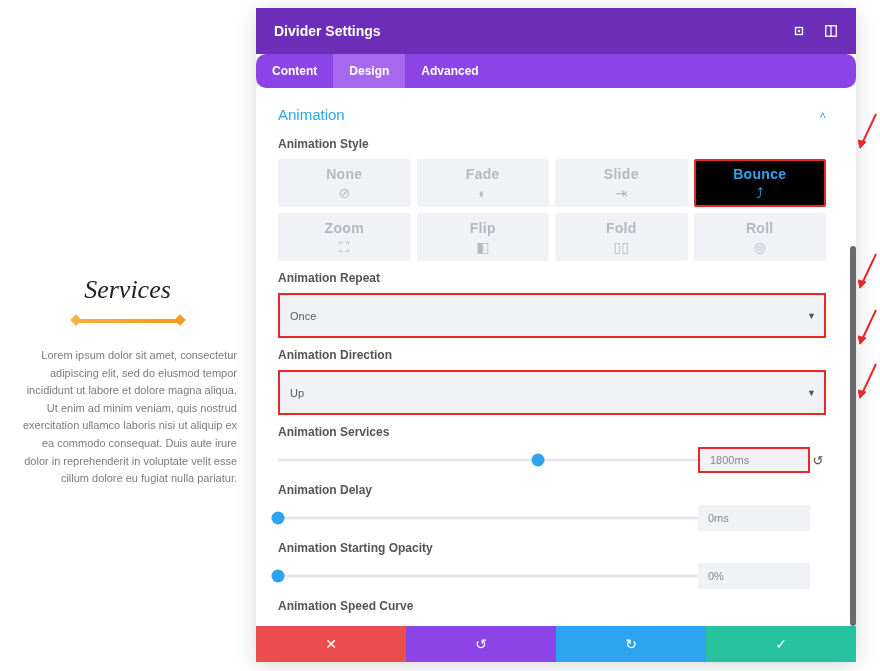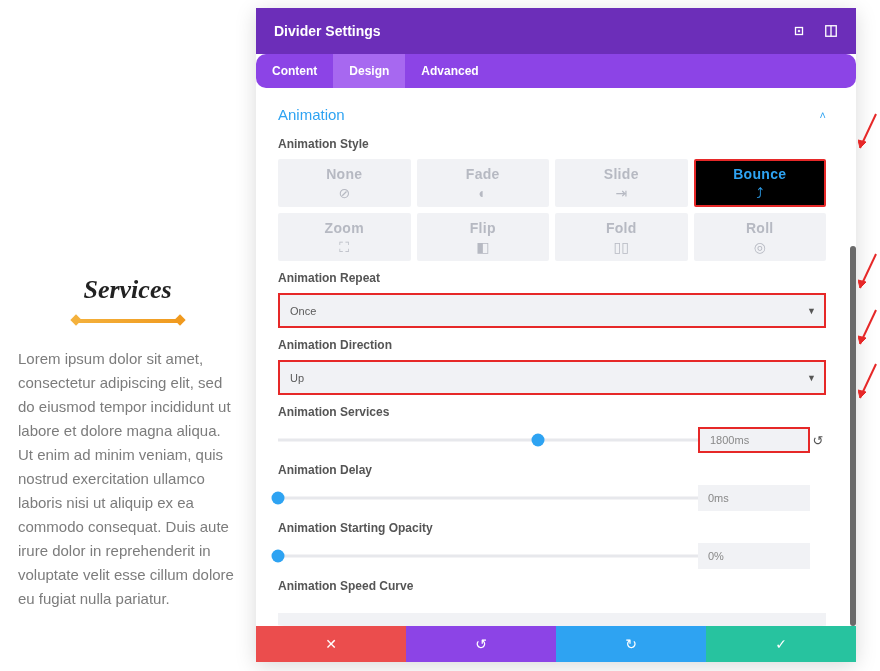--- a/index.html
+++ b/index.html
@@ -1,24 +1,24 @@
 <!DOCTYPE html>
 <html><head>
 <meta charset="utf-8">
 <style>
   * { box-sizing: border-box; margin: 0; padding: 0; }
   html, body { width: 880px; height: 671px; font-family: -apple-system, "Segoe UI", Helvetica, Arial, sans-serif; background: #fff; overflow: hidden; }
   .stage { position: relative; width: 880px; height: 671px; }
   
   .page-preview { position: absolute; left: 0; top: 0; width: 255px; height: 671px; padding: 0 18px; }
-  .services-heading { font-family: Georgia, "Times New Roman", serif; font-style: italic; font-weight: 700; font-size: 26px; text-align: center; margin-top: 275px; color: #222; }
+  .services-heading { font-family: Georgia, "Times New Roman", serif; font-style: italic; font-weight: 400; font-size: 26px; text-align: center; margin-top: 275px; color: #222; }
   .divider { width: 110px; height: 4px; margin: 14px auto 24px; background: linear-gradient(90deg,#f4b13c,#f09a1f); border-radius: 2px; position: relative; }
   .divider::before { content:""; position:absolute; left:-1px; top:-3px; width:8px; height:8px; background:#f4b13c; transform:rotate(45deg);}
   .divider::after  { content:""; position:absolute; right:-1px; top:-3px; width:8px; height:8px; background:#f09a1f; transform:rotate(45deg);}
-  .services-body { font-size: 15px; line-height: 1.6; color: #7c7c7c; text-align: left; }
+  .services-body { font-size: 11px; line-height: 1.6; color: #7c7c7c; text-align: right; }
   
   .modal { position: absolute; left: 256px; top: 8px; width: 600px; height: 654px; box-shadow: 0 4px 20px rgba(0,0,0,.15); display: flex; flex-direction: column; background:#fff;}
   .modal-header { background: #6c2eb9; color: #fff; height: 46px; display:flex; align-items:center; padding: 0 18px; justify-content: space-between;}
   .modal-title { font-size: 14px; font-weight: 600; }
   .header-icons { display:flex; gap:18px; }
   .header-icons span { width:14px; height:14px; display:inline-flex; align-items:center; justify-content:center; cursor:pointer; }
   .header-icons svg{ width:14px; height:14px; stroke:#fff; fill:none;}
   .tabs { background:#8c44e6; display:flex;border-radius:10px; }
   .tab { color:#fff; font-size:12px; font-weight:600; padding:10px 16px; cursor:pointer;}
   .tab.active { background:#a768f0; }
@@ -31,21 +31,21 @@
   .first-label { margin-top:4px; }
   
   .style-grid { display:grid; grid-template-columns: repeat(4,1fr); gap:6px; }
   .style-tile { background:#f1f2f5; height:48px; border-radius:2px; display:flex; flex-direction:column; align-items:center; justify-content:center; cursor:pointer; gap:4px;}
   .style-tile.selected { background:#000000; border:2px solid #e62828; color:#2ea3f2;}
   .tile-label { font-size:14px; font-weight:700; color:#b6b9c2; letter-spacing:.3px;}
   .style-tile.selected .tile-label{ color:#2ea3f2;}
   .tile-icon{ color:#b6b9c2; font-size:14px; line-height:1;}
   .style-tile.selected .tile-icon{ color:#2ea3f2;}
   
-  .select { position:relative; width:100%; height:35px; background:#f1f2f5; border:2px solid #e62828; padding:0 10px; font-size:11px; color:#5a5a5a; display:flex; align-items:center; cursor:pointer;}
+  .select { position:relative; width:100%; height:45px; background:#f1f2f5; border:2px solid #e62828; padding:0 10px; font-size:11px; color:#5a5a5a; display:flex; align-items:center; cursor:pointer;}
   .select.plain { border:1px solid transparent;margin-top:20px;}
   .select .caret { position:absolute; right:8px; top:50%; transform:translateY(-50%); font-size:9px; color:#555;}
   
   .slider-row { display:flex; align-items:center; position:relative;}
   .slider { position:relative; flex:1; height:20px;}
   .track { position:absolute; left:0; right:0; top:50%; height:3px; background:#e7e8ec; transform:translateY(-50%);}
   .thumb { position:absolute; top:50%; width:13px; height:13px; border-radius:50%; background:#2ea3f2; transform:translate(-50%,-50%);}
   .value-box { width:112px; height:26px; background:#f1f2f5; font-size:11px; color:#888; display:flex; align-items:center; padding:0 10px; cursor:text;}
   .value-box.highlight{ border:2px solid #e62828;}
   .reset-btn { width:16px; color:#555; font-size:13px; cursor:pointer; text-align:center;}

